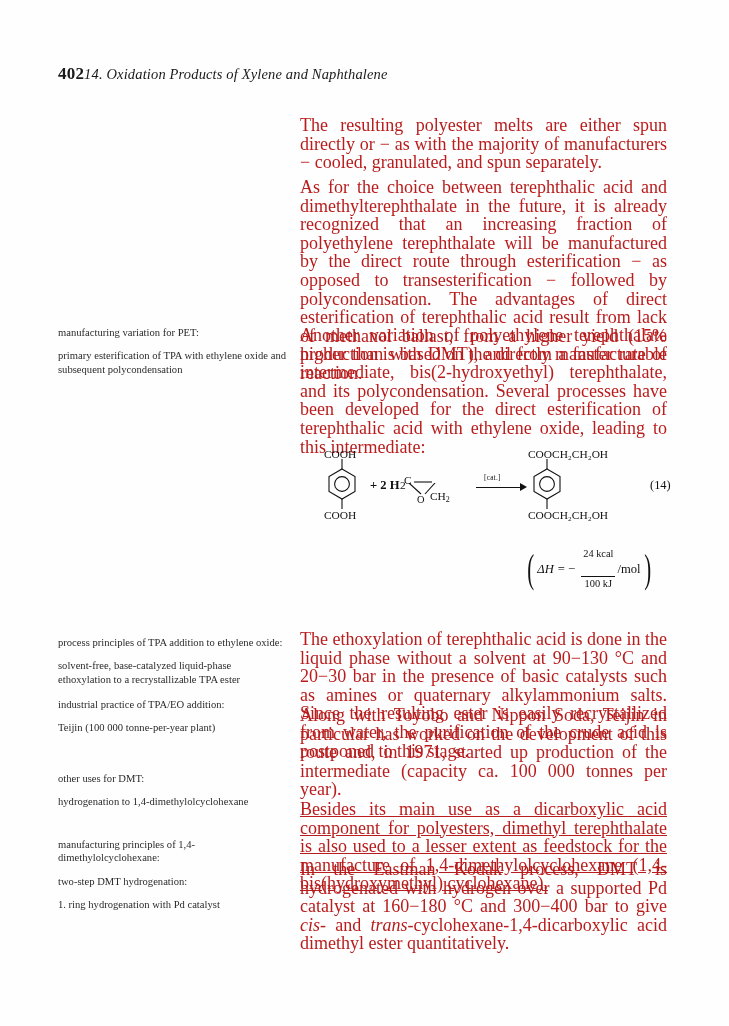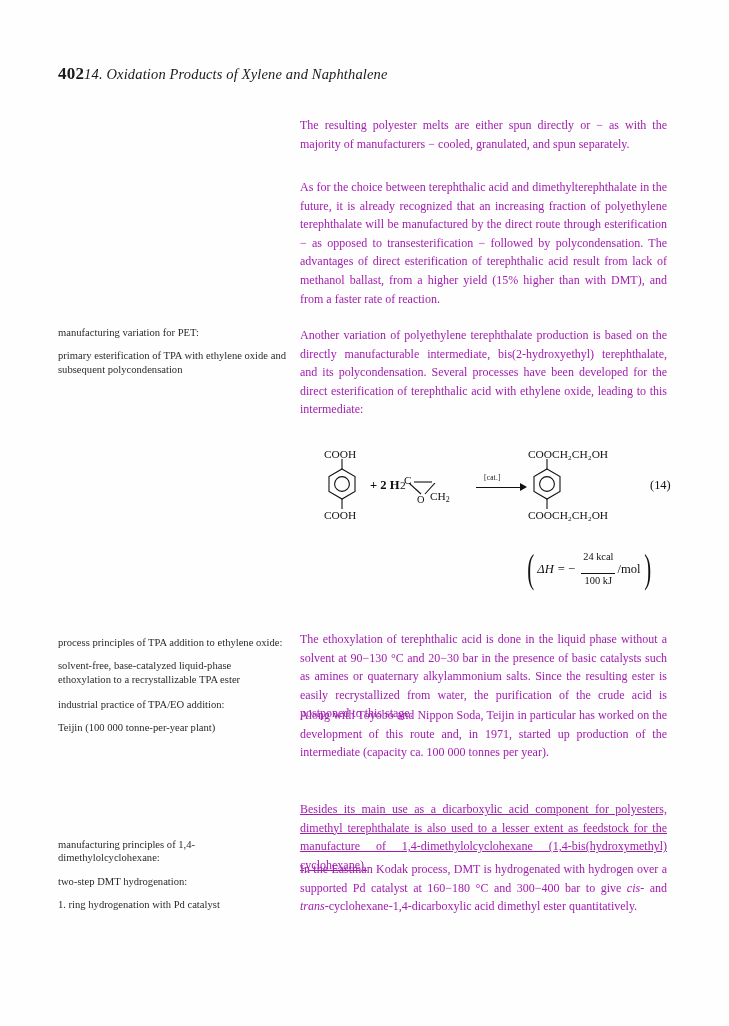--- a/index.html
+++ b/index.html
@@ -66,24 +66,24 @@
   .note-c { top: 636px; }
   .note-d { top: 698px; }
   .note-e { top: 772px; }
   .note-f { top: 838px; }
 
   
   .maincol {
     position: absolute;
     left: 300px;
     width: 367px;
-    font-size: 12px;
+    font-size: 18px;
     line-height: 18.6px;
     text-align: justify;
-    color: #a21caf;
+    color: #b91c1c;
   }
   .maincol p {
     margin: 0 0 0 0;
   }
   .blk { position: absolute; width: 367px; }
   .b1 { top: 116px; }
   .b2 { top: 178px; }
   .b3 { top: 326px; }
   .b4 { top: 630px; }
   .b5 { top: 706px; }
@@ -183,21 +183,21 @@
   }
   .frac {
     display: inline-block;
     text-align: center;
     vertical-align: middle;
     margin: 0 2px;
   }
   .frac .num {
     font-size: 10.4px;
     line-height: 11px;
-    padding: 0 2px 11px 2px;
+    padding: 0 2px 17px 2px;
     border-bottom: 1px solid #111;
   }
   .frac .den {
     font-size: 10.4px;
     line-height: 12px;
     padding-top: 1px;
   }
   .dh { font-style: italic; text-align: right; }
 </style>
 </head>
@@ -219,20 +219,24 @@
   <div class="marginalia note note-c">
     <p>process principles of TPA addition to ethylene oxide:</p>
     <p>solvent-free, base-catalyzed liquid-phase ethoxylation to a recrystallizable TPA ester</p>
   </div>
 
   <div class="marginalia note note-d">
     <p>industrial practice of TPA/EO addition:</p>
     <p>Teijin (100 000 tonne-per-year plant)</p>
   </div>
 
+  <div class="marginalia note note-e">
+    <p>other uses for DMT:</p>
+    <p>hydrogenation to 1,4-dimethylolcyclohexane</p>
+  </div>
 
   <div class="marginalia note note-f">
     <p>manufacturing principles of 1,4-dimethylolcyclohexane:</p>
     <p>two-step DMT hydrogenation:</p>
     <p>1. ring hydrogenation with Pd catalyst</p>
   </div>
 
   <div class="maincol blk b1">
     <p>The resulting polyester melts are either spun directly or − as with the majority of manufacturers − cooled, granulated, and spun separately.</p>
   </div>

